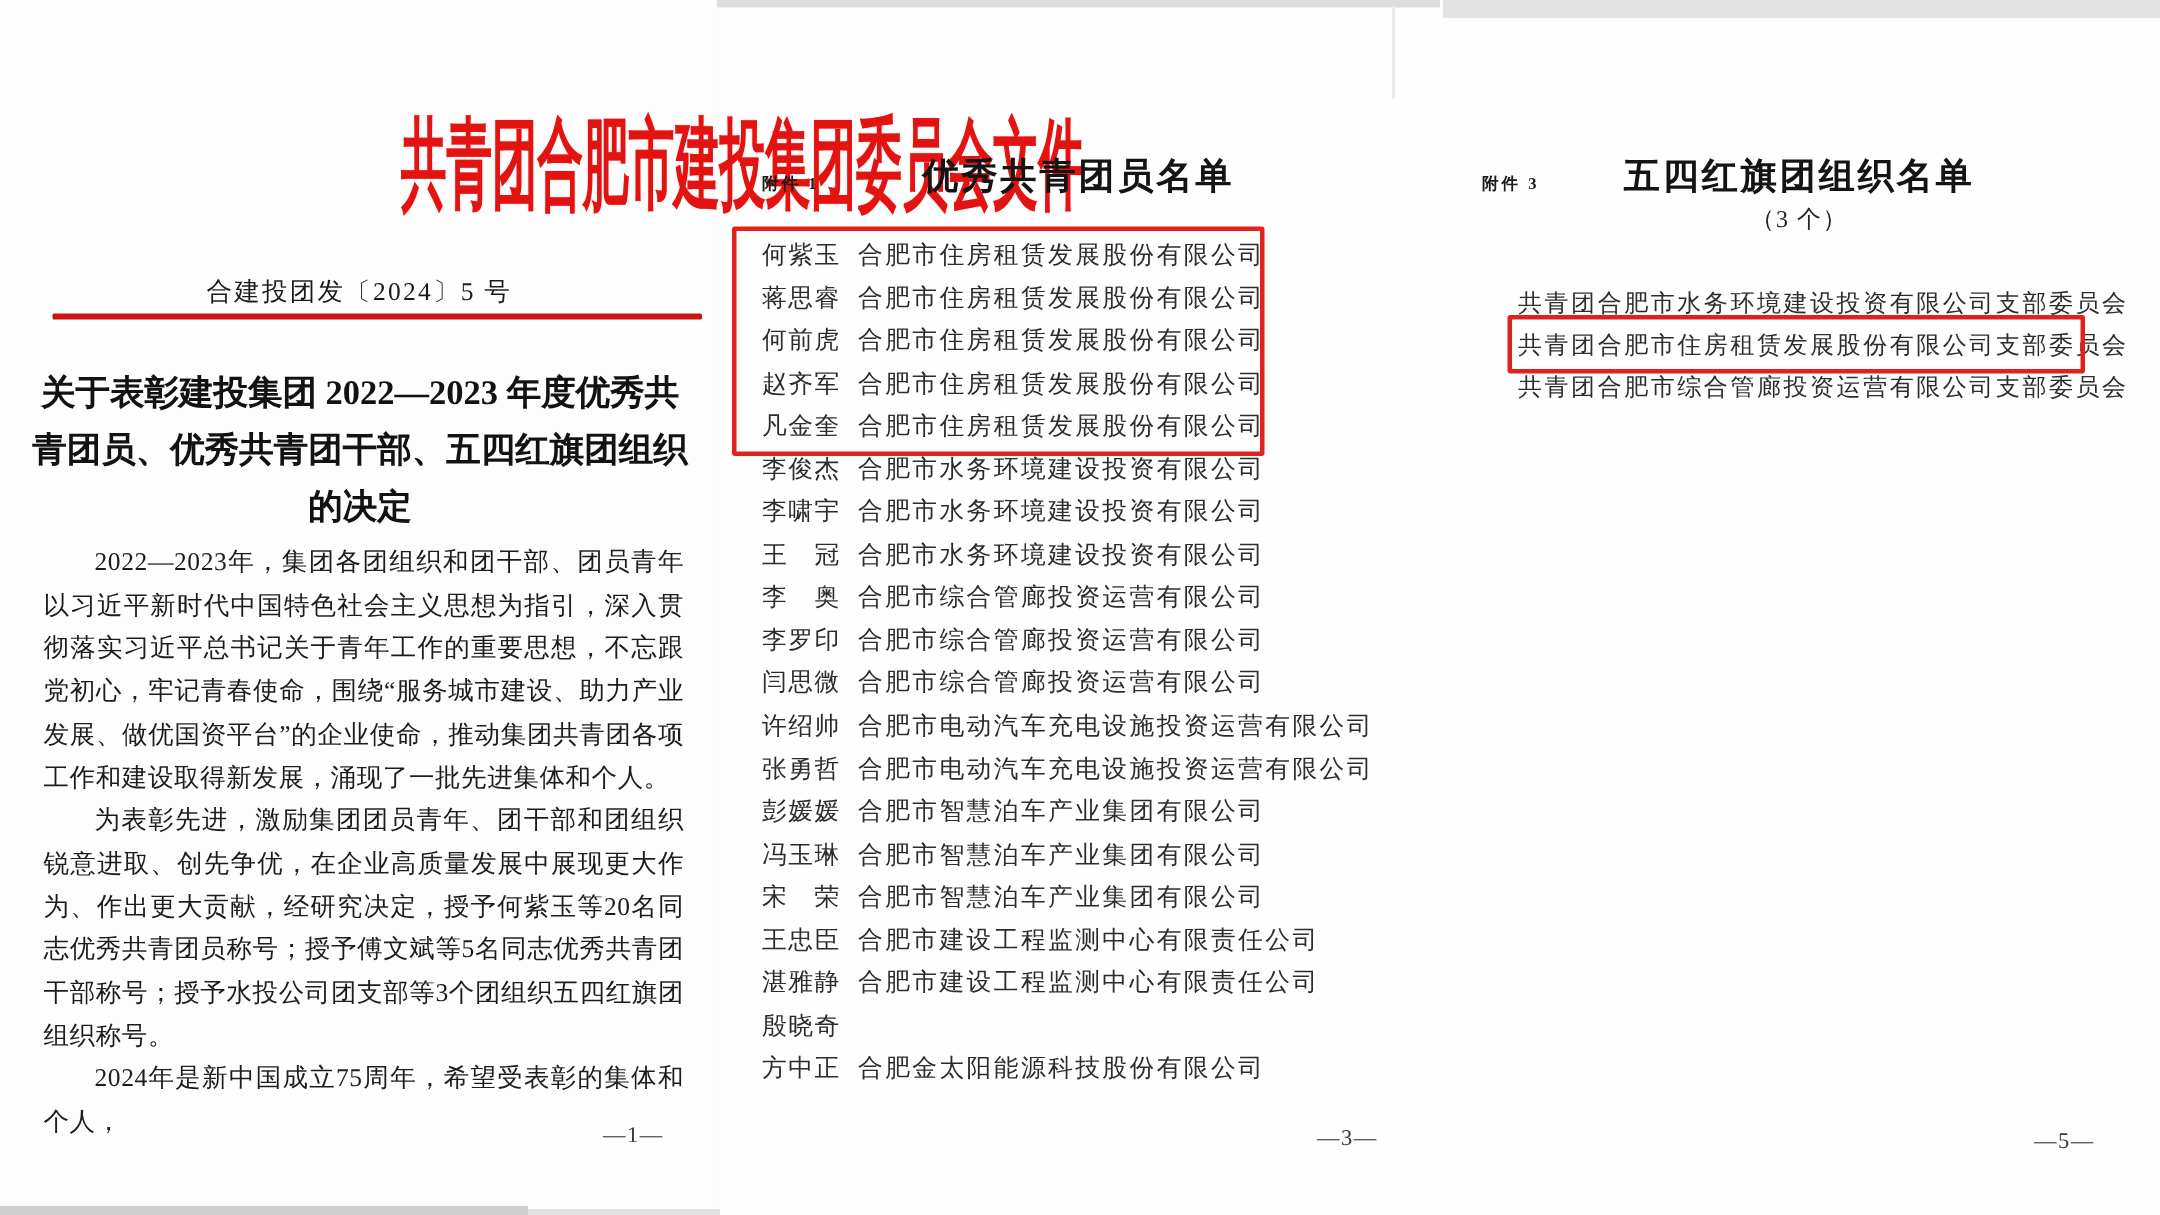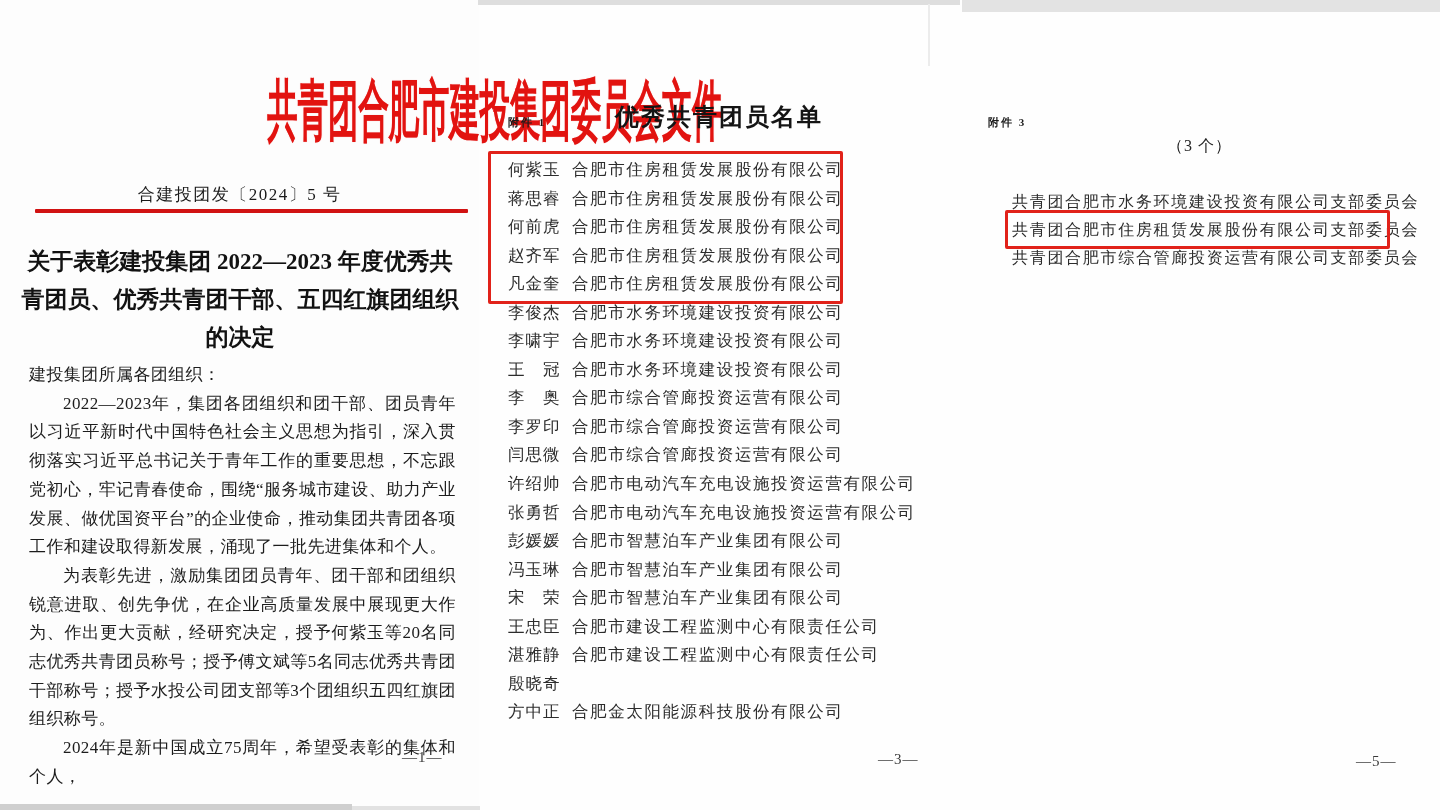--- a/index.html
+++ b/index.html
@@ -91,21 +91,20 @@
   <div class="edge edge-bottom-b"></div>
 
   <div class="masthead">
     <span>共青团合肥市建投集团委员会文件</span>
   </div>
   <div class="docnum">合建投团发〔2024〕5 号</div>
   <div class="red-rule"></div>
   <div class="doc-title">关于表彰建投集团 2022—2023 年度优秀共青团员、优秀共青团干部、五四红旗团组织的决定</div>
 
   <div class="body-text">
-    <p>建投集团所属各团组织：</p>
     <p class="indent">2022—2023年，集团各团组织和团干部、团员青年以习近平新时代中国特色社会主义思想为指引，深入贯彻落实习近平总书记关于青年工作的重要思想，不忘跟党初心，牢记青春使命，围绕“服务城市建设、助力产业发展、做优国资平台”的企业使命，推动集团共青团各项工作和建设取得新发展，涌现了一批先进集体和个人。</p>
     <p class="indent">为表彰先进，激励集团团员青年、团干部和团组织锐意进取、创先争优，在企业高质量发展中展现更大作为、作出更大贡献，经研究决定，授予何紫玉等20名同志优秀共青团员称号；授予傅文斌等5名同志优秀共青团干部称号；授予水投公司团支部等3个团组织五四红旗团组织称号。</p>
     <p class="indent">2024年是新中国成立75周年，希望受表彰的集体和个人，</p>
   </div>
 
   <div class="pagenum pn1">—1—</div>
 
   <div class="attach-label al2">附件 1</div>
   <div class="list-title lt2">优秀共青团员名单</div>
 
@@ -188,20 +187,21 @@
     <div class="member-row">
         <span class="member-name">方中正</span>
         <span class="member-company">合肥金太阳能源科技股份有限公司</span>
       </div>
   </div>
 
   <div class="hl-box hl-box-members"></div>
   <div class="pagenum pn2">—3—</div>
 
   <div class="attach-label al3">附件 3</div>
+  <div class="list-title lt3">五四红旗团组织名单</div>
   <div class="list-count lc3">（3 个）</div>
 
   <div class="orgs">
     <div class="org-row">共青团合肥市水务环境建设投资有限公司支部委员会</div>
     <div class="org-row">共青团合肥市住房租赁发展股份有限公司支部委员会</div>
     <div class="org-row">共青团合肥市综合管廊投资运营有限公司支部委员会</div>
   </div>
 
   <div class="hl-box hl-box-org"></div>
   <div class="pagenum pn3">—5—</div>

